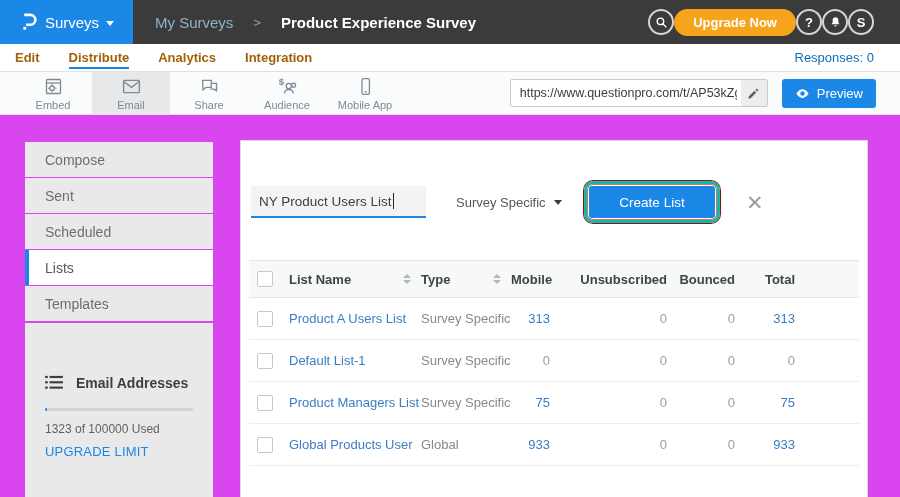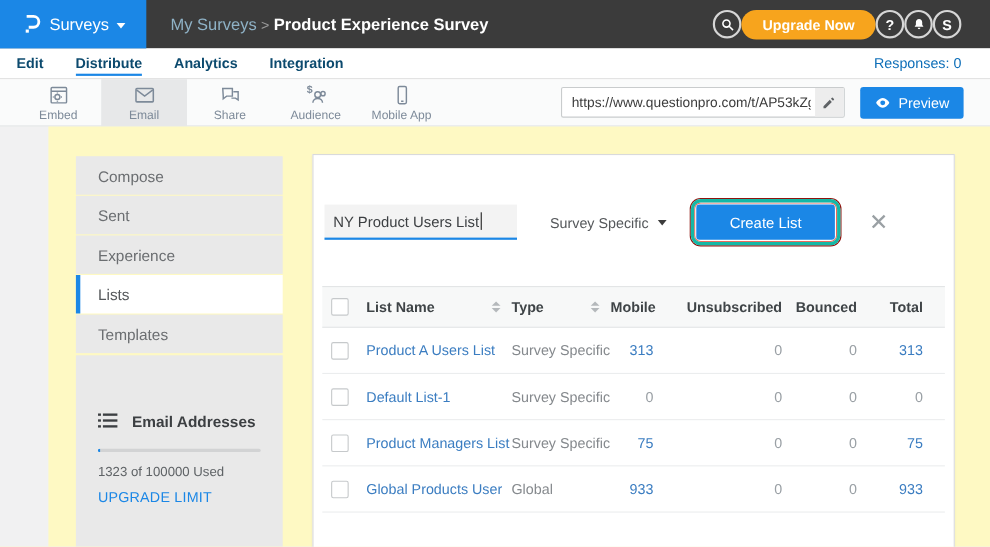--- a/index.html
+++ b/index.html
@@ -5,49 +5,49 @@
   * { margin:0; padding:0; box-sizing:border-box; }
   html,body { width:900px; height:497px; overflow:hidden; }
   body { font-family:"Liberation Sans","DejaVu Sans",sans-serif; background:#f1f1f2; position:relative; }
 
   
   .topbar { height:44px; background:#3b3b3b; display:flex; align-items:stretch; }
   .logo-block { width:133px; background:#1b87e6; display:flex; align-items:center; justify-content:center; gap:7px; cursor:pointer; }
   .logo-block svg { display:block; }
   .logo-product { color:#fff; font-size:15px; }
   .caret-white { width:0; height:0; border-left:4px solid transparent; border-right:4px solid transparent; border-top:5px solid #fff; margin-top:2px; }
-  .breadcrumb { display:flex; align-items:center; gap:4px; padding-left:22px; flex:1; min-width:0; }
+  .breadcrumb { display:flex; align-items:center; gap:20px; padding-left:22px; flex:1; min-width:0; }
   .bc-parent { color:#8fb2c6; font-size:15px; cursor:pointer; }
   .bc-sep { color:#9a9a9a; font-size:13px; }
   .bc-title { color:#ffffff; font-size:15px; font-weight:bold; white-space:nowrap; }
   .top-actions { display:flex; align-items:center; padding-right:26px; }
   .circle-btn { width:26px; height:26px; border-radius:50%; border:2px solid #d6d6d6; display:flex; align-items:center; justify-content:center; color:#fff; font-size:13px; font-weight:bold; cursor:pointer; background:transparent; }
   .upgrade-pill { background:#f7a41d; color:#fff; font-size:13px; font-weight:bold; border:none; border-radius:14px; padding:6px 19px; cursor:pointer; }
 
   
   .tabrow { height:28px; background:#ffffff; border-bottom:1px solid #e0e0e0; display:flex; align-items:center; padding:0 26px 0 15px; }
   .tabs { display:flex; gap:29px; }
-  .tab { font-size:13px; font-weight:bold; color:#0c4a6e; cursor:pointer; padding:3px 0 2px; }
+  .tab { font-size:13px; font-weight:bold; color:#a16207; cursor:pointer; padding:3px 0 2px; }
   .tab.active { border-bottom:2px solid #1b87e6; }
   .responses { margin-left:auto; font-size:13px; color:#0d6eb8; }
 
   
   .toolbar { height:43px; background:#fafbfb; border-bottom:1px solid #e2e3e4; display:flex; align-items:center; padding-left:14px; }
   .tool-item { width:78px; height:43px; display:flex; flex-direction:column; align-items:center; justify-content:center; gap:2px; color:#7d8a99; cursor:pointer; }
   .tool-item.active { background:#e7e8e9; }
   .tool-item svg { width:21px; height:21px; }
   .tool-label { font-size:11px; color:#7d8a99; }
   .toolbar-right { margin-left:auto; display:flex; align-items:center; padding-right:24px; }
   .url-wrap { display:flex; align-items:center; width:258px; height:28px; border:1px solid #c9cccd; background:#fff; border-radius:2px; }
   .url-wrap input { flex:1; min-width:0; border:none; outline:none; font-size:12.5px; color:#3c3c3c; padding:0 4px 0 9px; font-family:"Liberation Sans",sans-serif; background:transparent; }
   .pencil-btn { width:26px; height:26px; display:flex; align-items:center; justify-content:center; background:#ededed; cursor:pointer; }
   .preview-btn { margin-left:14px; height:29px; background:#1b87e6; color:#fff; border:none; border-radius:3px; font-size:13px; display:flex; align-items:center; gap:7px; padding:0 13px; cursor:pointer; }
 
   
-  .content { position:absolute; top:115px; left:0; right:0; bottom:0; background:#fef9c3;margin-left:44px; }
+  .content { position:absolute; top:115px; left:0; right:0; bottom:0; background:#d946ef; }
 
   .sidebar { position:absolute; left:25px; top:27px; width:188px; bottom:0; display:flex; flex-direction:column; }
   .side-item { height:35px; margin-bottom:1px; background:#e9e9e9; display:flex; align-items:center; padding-left:20px; font-size:14px; color:#6b6e71; cursor:pointer; }
   .side-item.active { background:#ffffff; border-left:4px solid #1b87e6; padding-left:16px; color:#55585b; }
   .email-block { flex:1; background:#e9e9e9; margin-top:1px; padding:52px 20px 0 20px; }
   .email-title-row { display:flex; align-items:center; gap:13px; }
   .email-title { font-size:14px; font-weight:bold; color:#3c3f42; }
   .usage-bar { margin-top:17px; height:3px; background:#d2d3d4; border-radius:2px; overflow:hidden; }
   .usage-fill { height:100%; background:#1b87e6; }
   .usage-text { margin-top:11px; font-size:12px; color:#5f6366; }
@@ -187,21 +187,21 @@
       <span>Preview</span>
     </button>
   </div>
 </div>
 
 <div class="content">
 
   <div class="sidebar">
     <div class="side-item">Compose</div>
     <div class="side-item">Sent</div>
-    <div class="side-item">Experience</div>
+    <div class="side-item">Scheduled</div>
     <div class="side-item active">Lists</div>
     <div class="side-item">Templates</div>
     <div class="email-block">
       <div class="email-title-row">
         <svg width="18" height="16" viewBox="0 0 20 18">
           <rect x="0" y="1" width="3" height="2.4" fill="#3c3f42"></rect>
             <rect x="5" y="1" width="15" height="2.4" fill="#3c3f42"></rect>
           <rect x="0" y="7" width="3" height="2.4" fill="#3c3f42"></rect>
             <rect x="5" y="7" width="15" height="2.4" fill="#3c3f42"></rect>
           <rect x="0" y="13" width="3" height="2.4" fill="#3c3f42"></rect>

